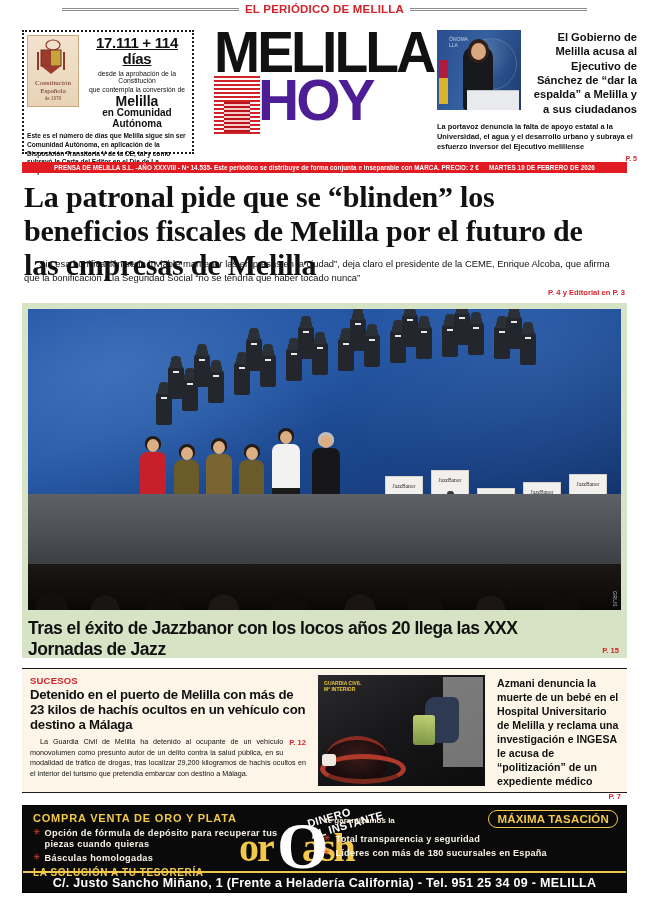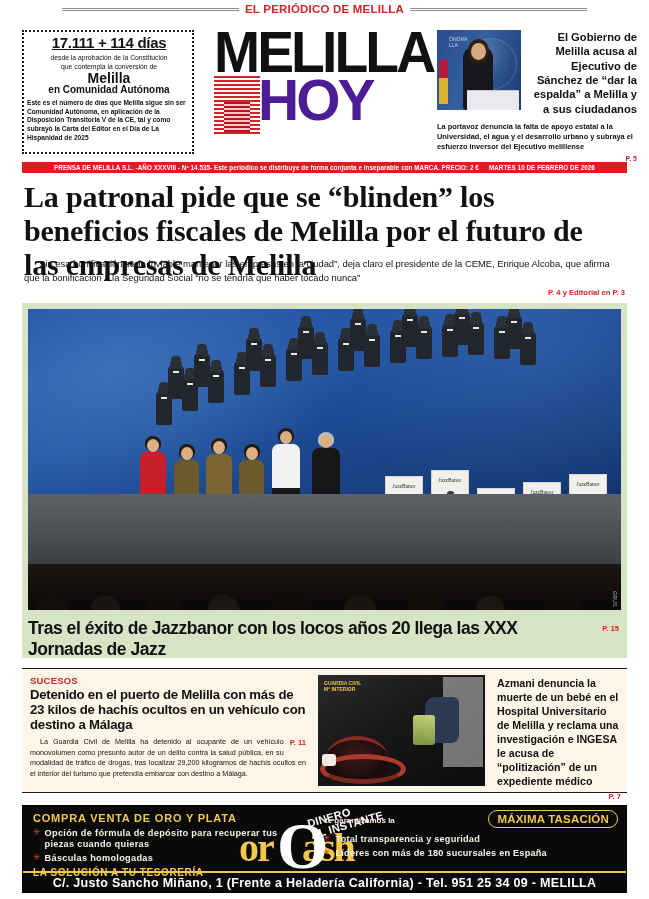--- a/index.html
+++ b/index.html
@@ -255,21 +255,21 @@
   }
   .credit {
     position:absolute; right:3px; bottom:3px; color:#b9bcc0; font-size:5px;
     writing-mode: vertical-rl; letter-spacing: .4px;
   }
   .photocap {
     position: absolute; left: 28px; top: 618px; width: 560px;
     font-size: 17.5px; font-weight: bold; color: #111; letter-spacing: -0.45px;
   }
   .photocap-page {
-    position: absolute; right: 30px; top: 624px;
+    position: absolute; right: 30px; top: 646px;
     font-size: 7.6px; font-weight: bold; color: #d2232a;
   }
 
   
   .bottomsec {
     position: absolute; left: 22px; top: 668px; width: 605px; height: 125px;
     background: #fdf5e7;
     border-top: 1.5px solid #1a1a1a;
     border-bottom: 1.5px solid #1a1a1a;
     display: flex;
@@ -373,20 +373,35 @@
 <div class="page">
 
   <div class="tagline-row">
     <div class="tagline-rule"></div>
     <div class="tagline-text">EL PERIÓDICO DE MELILLA</div>
     <div class="tagline-rule"></div>
   </div>
 
   <div class="const-box">
     <div class="const-top">
+      <div class="const-shield">
+        <div class="shield-art">
+          <svg viewBox="0 0 36 40" width="36" height="40" aria-hidden="true">
+            <ellipse cx="18" cy="7" rx="7" ry="5" fill="none" stroke="#8c3a25" stroke-width="1.2"></ellipse>
+            <rect x="6" y="12" width="10" height="16" fill="#9c3a2c"></rect>
+            <rect x="16" y="12" width="10" height="16" fill="#c8a23a"></rect>
+            <rect x="6" y="12" width="20" height="16" fill="none" stroke="#7a2e1e" stroke-width="1"></rect>
+            <line x1="3" y1="14" x2="3" y2="32" stroke="#8c3a25" stroke-width="2"></line>
+            <line x1="29" y1="14" x2="29" y2="32" stroke="#8c3a25" stroke-width="2"></line>
+            <path d="M6 28 L16 36 L26 28 Z" fill="#9c3a2c"></path>
+          </svg>
+        </div>
+        <div class="const-shield-cap">Constitución Española</div>
+        <div class="const-shield-year">de 1978</div>
+      </div>
       <div class="const-right">
         <div class="const-days">17.111 + 114 días</div>
         <div class="const-l2">desde la aprobación de la Constitución</div>
         <div class="const-l3">que contempla la conversión de</div>
         <div class="const-mel">Melilla</div>
         <div class="const-aut">en Comunidad Autónoma</div>
       </div>
     </div>
     <div class="const-foot">Este es el número de días que Melilla sigue sin ser Comunidad Autónoma, en aplicación de la Disposición Transitoria V de la CE, tal y como subrayó la Carta del Editor en el Día de La Hispanidad de 2025</div>
   </div>
@@ -518,21 +533,21 @@
     </div>
   </div>
   <div class="photocap">Tras el éxito de Jazzbanor con los locos años 20 llega las XXX Jornadas de Jazz</div>
   <div class="photocap-page">P. 15</div>
 
   <div class="bottomsec">
     <div class="bs-left">
       <div class="bs-kicker">SUCESOS</div>
       <div class="bs-head">Detenido en el puerto de Melilla con más de 23 kilos de hachís ocultos en un vehículo con destino a Málaga</div>
       <div class="bs-body">
-        <span class="pg">P. 11</span><span class="ind"></span><span>La Guardia Civil de Melilla ha detenido al ocupante de un vehículo monovolumen como presunto autor de un delito contra la salud pública, en su modalidad de tráfico de drogas, tras localizar 29,200 kilogramos de hachís ocultos en el interior del turismo que pretendía embarcar con destino a Málaga.</span>
+        <span class="pg">P. 12</span><span class="ind"></span><span>La Guardia Civil de Melilla ha detenido al ocupante de un vehículo monovolumen como presunto autor de un delito contra la salud pública, en su modalidad de tráfico de drogas, tras localizar 29,200 kilogramos de hachís ocultos en el interior del turismo que pretendía embarcar con destino a Málaga.</span>
       </div>
     </div>
     <div class="bs-mid">
       <div class="gc-logo">
         <span>GUARDIA CIVIL</span><br>
         <span>Mº INTERIOR</span>
       </div>
       <div class="panel"></div>
       <div class="hand"></div>
       <div class="pkg"></div>

